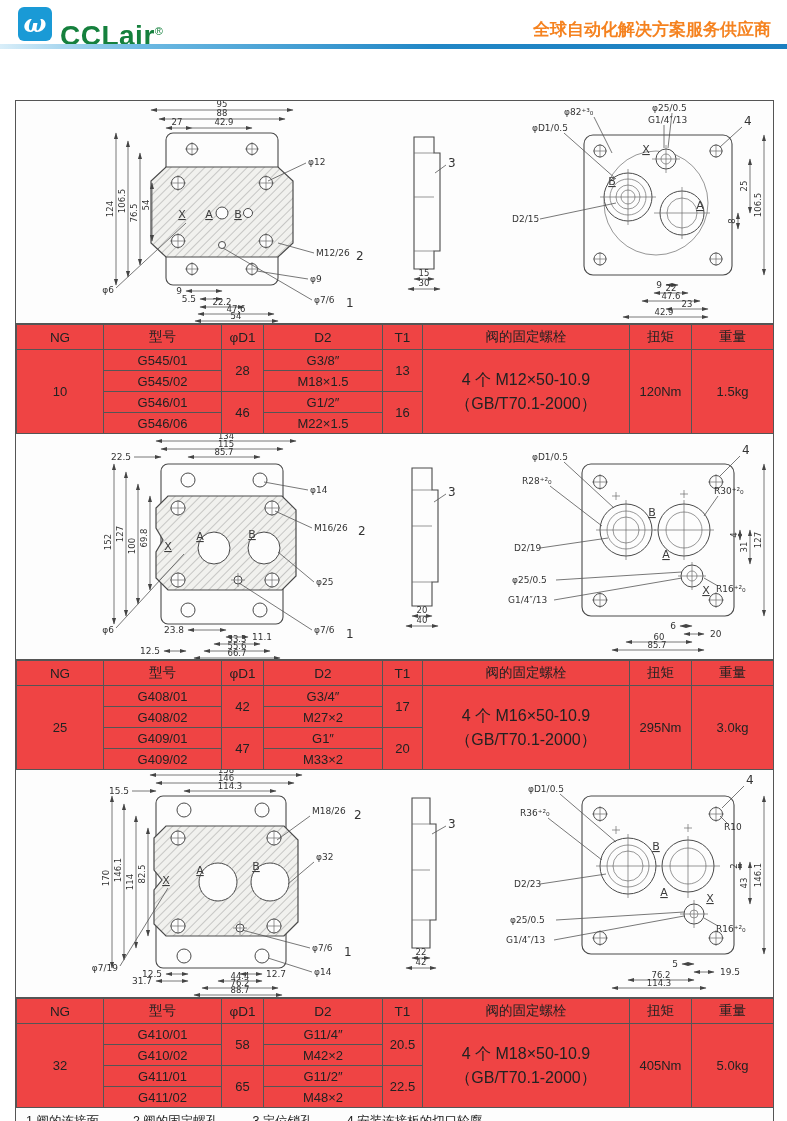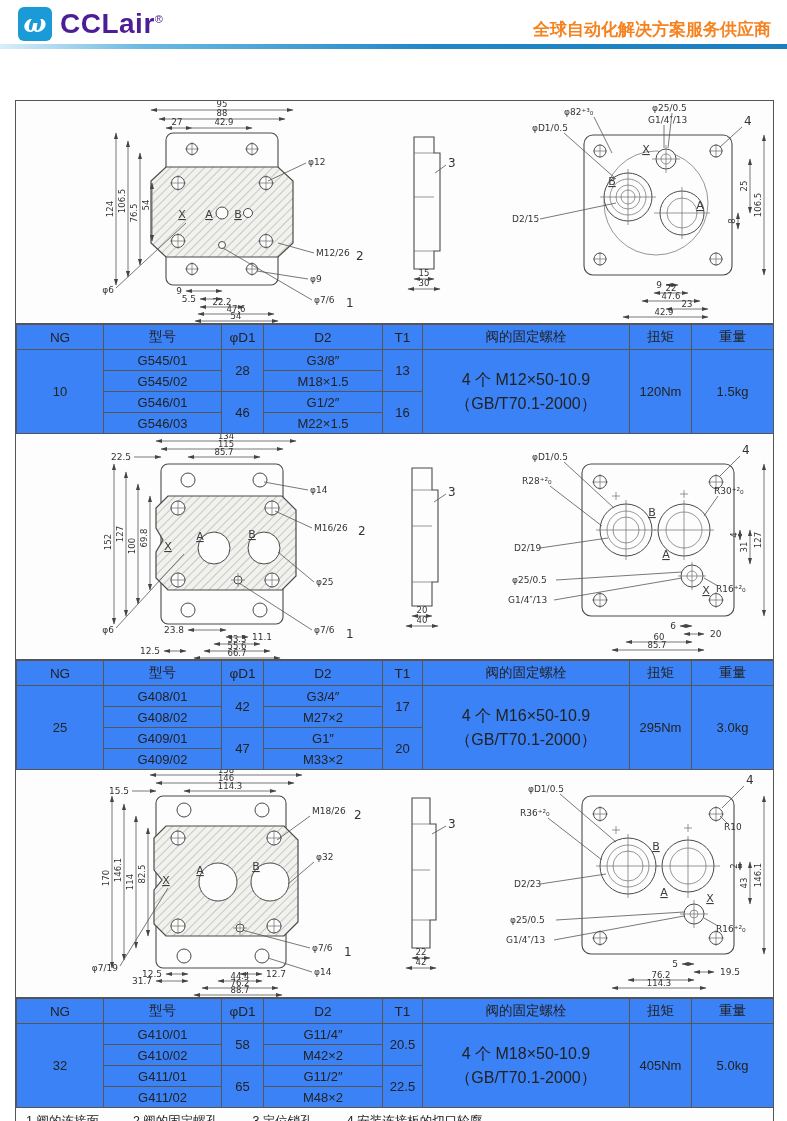--- a/index.html
+++ b/index.html
@@ -4,21 +4,21 @@
 <style>
   html,body{margin:0;padding:0;background:#e8e8e8;}
   .page{position:relative;width:787px;height:1121px;background:#ffffff;overflow:hidden;
         font-family:"Liberation Sans","DejaVu Sans",sans-serif;color:#222;}
   
   .hdr{position:absolute;left:0;top:0;width:787px;height:46px;}
   .logo-box{position:absolute;left:18px;top:7px;width:34px;height:34px;background:#1a9ad6;
             border-radius:6px;display:flex;align-items:center;justify-content:center;}
   .logo-glyph{color:#fff;font-size:24px;font-style:italic;font-weight:bold;
               font-family:"DejaVu Serif",serif;transform:translateY(-1px);}
-  .brand{position:absolute;left:60px;top:8px;font-size:28px;font-weight:bold;color:#4c1d95;
+  .brand{position:absolute;left:60px;top:20px;font-size:28px;font-weight:bold;color:#15803d;
          letter-spacing:.5px;}
   .brand sup{font-size:11px;font-weight:normal;}
   .tagline{position:absolute;right:16px;top:18px;font-size:17px;font-weight:bold;color:#f5821f;font-family:Liberation Mono, monospace;}
   .hdr-line{position:absolute;left:0;top:44px;width:787px;height:5px;
             background:linear-gradient(90deg,#d9eef9 0%,#6cb9e2 18%,#2187c6 55%,#1c7fc0 100%);}
   
   .title{position:absolute;left:0;top:66px;width:787px;text-align:center;font-size:19px;
          font-weight:bold;letter-spacing:3px;color:#111;}
   
   .frame{position:absolute;left:15px;top:100px;width:757px;border:1.3px solid #555;
@@ -33,21 +33,21 @@
   .dl{stroke:#555;stroke-width:.8;fill:none;}
   .ldr{stroke:#555;stroke-width:.8;fill:none;}
   text{fill:#333;font-family:"DejaVu Sans","Liberation Sans",sans-serif;}
   .dt{font-size:8.5px;text-anchor:middle;}
   .dtr{font-size:8.5px;text-anchor:middle;}
   .ll{font-size:9px;text-anchor:start;}
   .lr{font-size:9px;text-anchor:end;}
   .pt{font-size:11px;text-anchor:middle;text-decoration:underline;fill:#3c3c3c;}
   .bn{font-size:12px;text-anchor:start;fill:#333;}
   
-  table.spec{width:757px;border-collapse:collapse;table-layout:fixed;background:#3b82f6;}
+  table.spec{width:757px;border-collapse:collapse;table-layout:fixed;background:#ef4444;}
   table.spec td,table.spec th{border:1px solid #555;font-size:13px;font-weight:normal;
         text-align:center;padding:0;height:20px;color:#222;overflow:hidden;white-space:nowrap;}
   table.spec tr.h th{height:24px;font-size:13.5px;}
   .bolt2{font-size:16px;line-height:1.5;}
   
   .fnotes{display:flex;gap:34px;padding:5px 10px 6px 10px;font-size:12.5px;color:#222;
           background:#fdfdfd;}
   
   .wm{position:absolute;color:#a8a8a8;opacity:.18;font-weight:bold;font-style:italic;
       transform:rotate(-22deg);pointer-events:none;white-space:nowrap;
@@ -278,21 +278,21 @@
         <td>G545/02</td>
         <td>M18×1.5</td>
       </tr>
       <tr>
         <td>G546/01</td>
         <td rowspan="2">46</td>
         <td>G1/2″</td>
         <td rowspan="2">16</td>
       </tr>
       <tr>
-        <td>G546/03</td>
+        <td>G546/06</td>
         <td>M22×1.5</td>
       </tr>
     </tbody>
       </table>
 
     <div class="panel">
       <svg class="draw" width="757" height="225" viewBox="0 0 757 225">
         <g>
           <rect class="ol" x="145" y="30" width="122" height="160" rx="7"></rect>
           <path class="hatchfill" d="M152 62 H266 L280 76 V142 L266 156 H152 L140 144 V118 L147 106 L140 94 V74 Z"></path>

